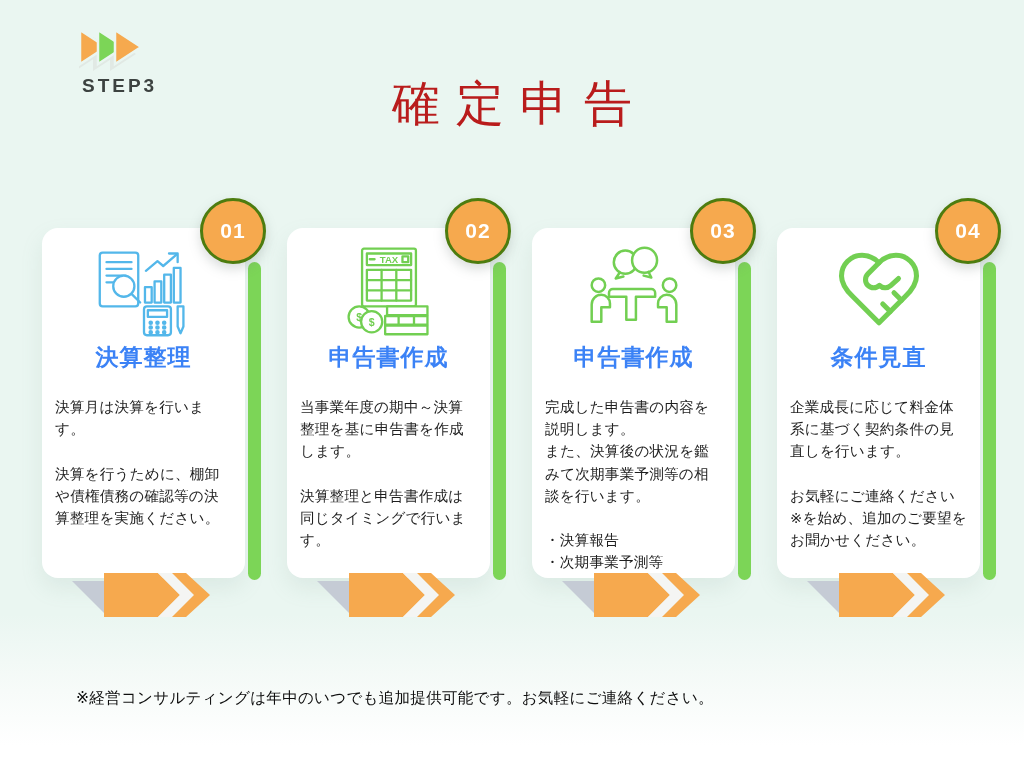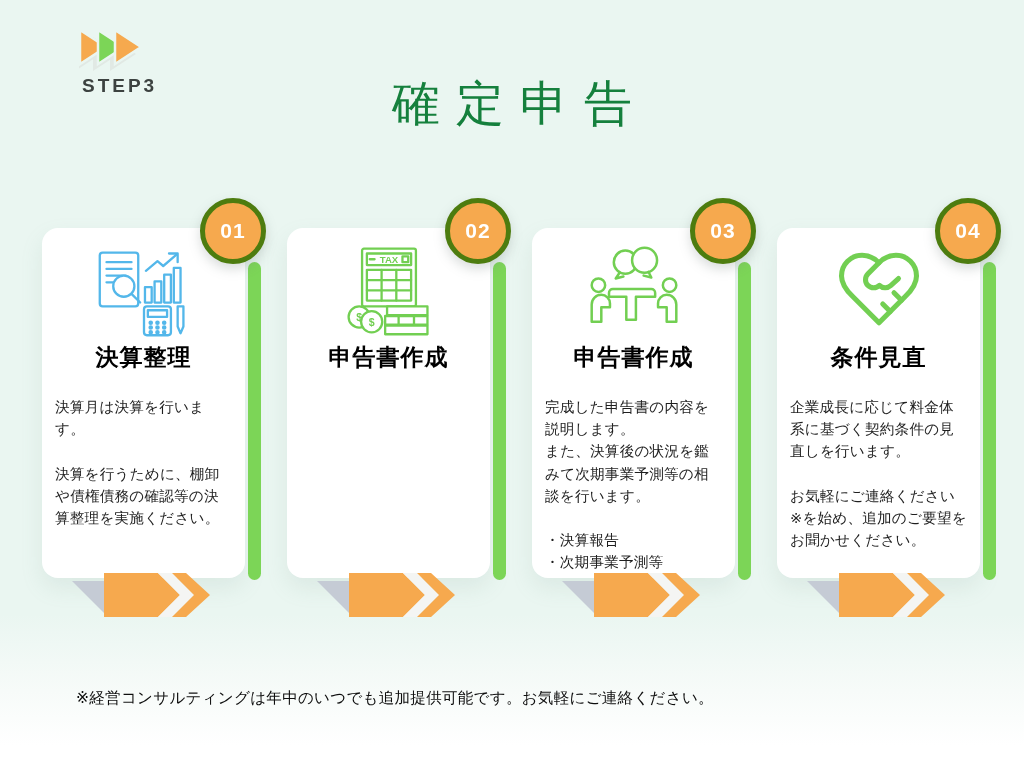--- a/index.html
+++ b/index.html
@@ -14,47 +14,47 @@
   
   .logo { position:absolute; left:72px; top:27px; display:flex; align-items:center;flex-direction:column; }
   .logo svg { display:block; }
   .logo-text {
     margin-left:10px; font-size:19px; font-weight:800; color:#3c4240;
     letter-spacing:3px;
   }
   .page-title {
     position:absolute; left:0; top:72px; width:1024px; text-align:center;
     font-family:"Liberation Serif","DejaVu Serif",serif;
-    font-size:48px; font-weight:500; color:#15803d;
+    font-size:48px; font-weight:500; color:#b91c1c;
     letter-spacing:16px; text-indent:16px;
   }
 
   
   .cards { position:absolute; left:42px; top:228px; display:flex; gap:42px; }
   .card {
     position:relative; width:203px; height:350px;
     background:#ffffff; border-radius:16px;
     box-shadow:0 10px 22px rgba(130,160,148,.14);
   }
   .bar {
     position:absolute; right:-16px; top:34px; bottom:-2px; width:13px;
     background:#7cd557; border-radius:8px; z-index:1;
   }
   .badge {
     position:absolute; top:-30px; right:-21px; width:66px; height:66px;
-    background:#f6a94e; border:5px solid #4d7c0f; border-radius:50%;
+    background:#f6a94e; border:3px solid #4d7c0f; border-radius:50%;
     box-shadow:0 5px 12px rgba(120,130,125,.28);
     display:flex; align-items:center; justify-content:center;
     color:#ffffff; font-size:21px; font-weight:800; letter-spacing:1px;
     z-index:4;
   }
   .icon-wrap { height:98px; margin-top:16px; display:flex; justify-content:center; }
   .card-title {
     text-align:center; margin-top:0px;
-    font-size:23px; font-weight:800; color:#000000; letter-spacing:1px;
+    font-size:23px; font-weight:800; color:#3b82f6; letter-spacing:1px;
   }
   .card-body {
     margin-top:23px; padding:0 13px;
     font-size:14.6px; line-height:1.52; color:#1f1f1f;
     white-space:pre-line; letter-spacing:0.2px;
   }
   .arrow { position:absolute; left:26px; bottom:-39px; width:150px; height:44px; z-index:3; }
 
   
   .footnote {
@@ -153,20 +153,23 @@
           <line x1="78" y1="74" x2="78" y2="83"></line>
         </g>
         <g fill="#72cf52" font-family="Liberation Sans,sans-serif" font-weight="bold" text-anchor="middle">
           <text x="52" y="19" font-size="10">TAX</text>
           <text x="21" y="79" font-size="11">$</text>
           <text x="34" y="84" font-size="11">$</text>
         </g>
       </svg>
     </div>
     <div class="card-title">申告書作成</div>
+    <div class="card-body">当事業年度の期中～決算整理を基に申告書を作成します。
+
+決算整理と申告書作成は同じタイミングで行います。</div>
     <svg class="arrow" viewBox="0 0 150 44">
       <polygon points="4,8 38,8 38,42" fill="#c5cbd5"></polygon>
       <polygon points="36,0 90,0 112,22 90,44 36,44" fill="#f6a94e"></polygon>
       <polygon points="90,0 104,0 126,22 104,44 90,44 112,22" fill="#f4f5f3"></polygon>
       <polygon points="104,0 118,0 142,22 118,44 104,44 126,22" fill="#f6a94e"></polygon>
     </svg>
   </div>
 
   <div class="card">
     <div class="bar"></div>

